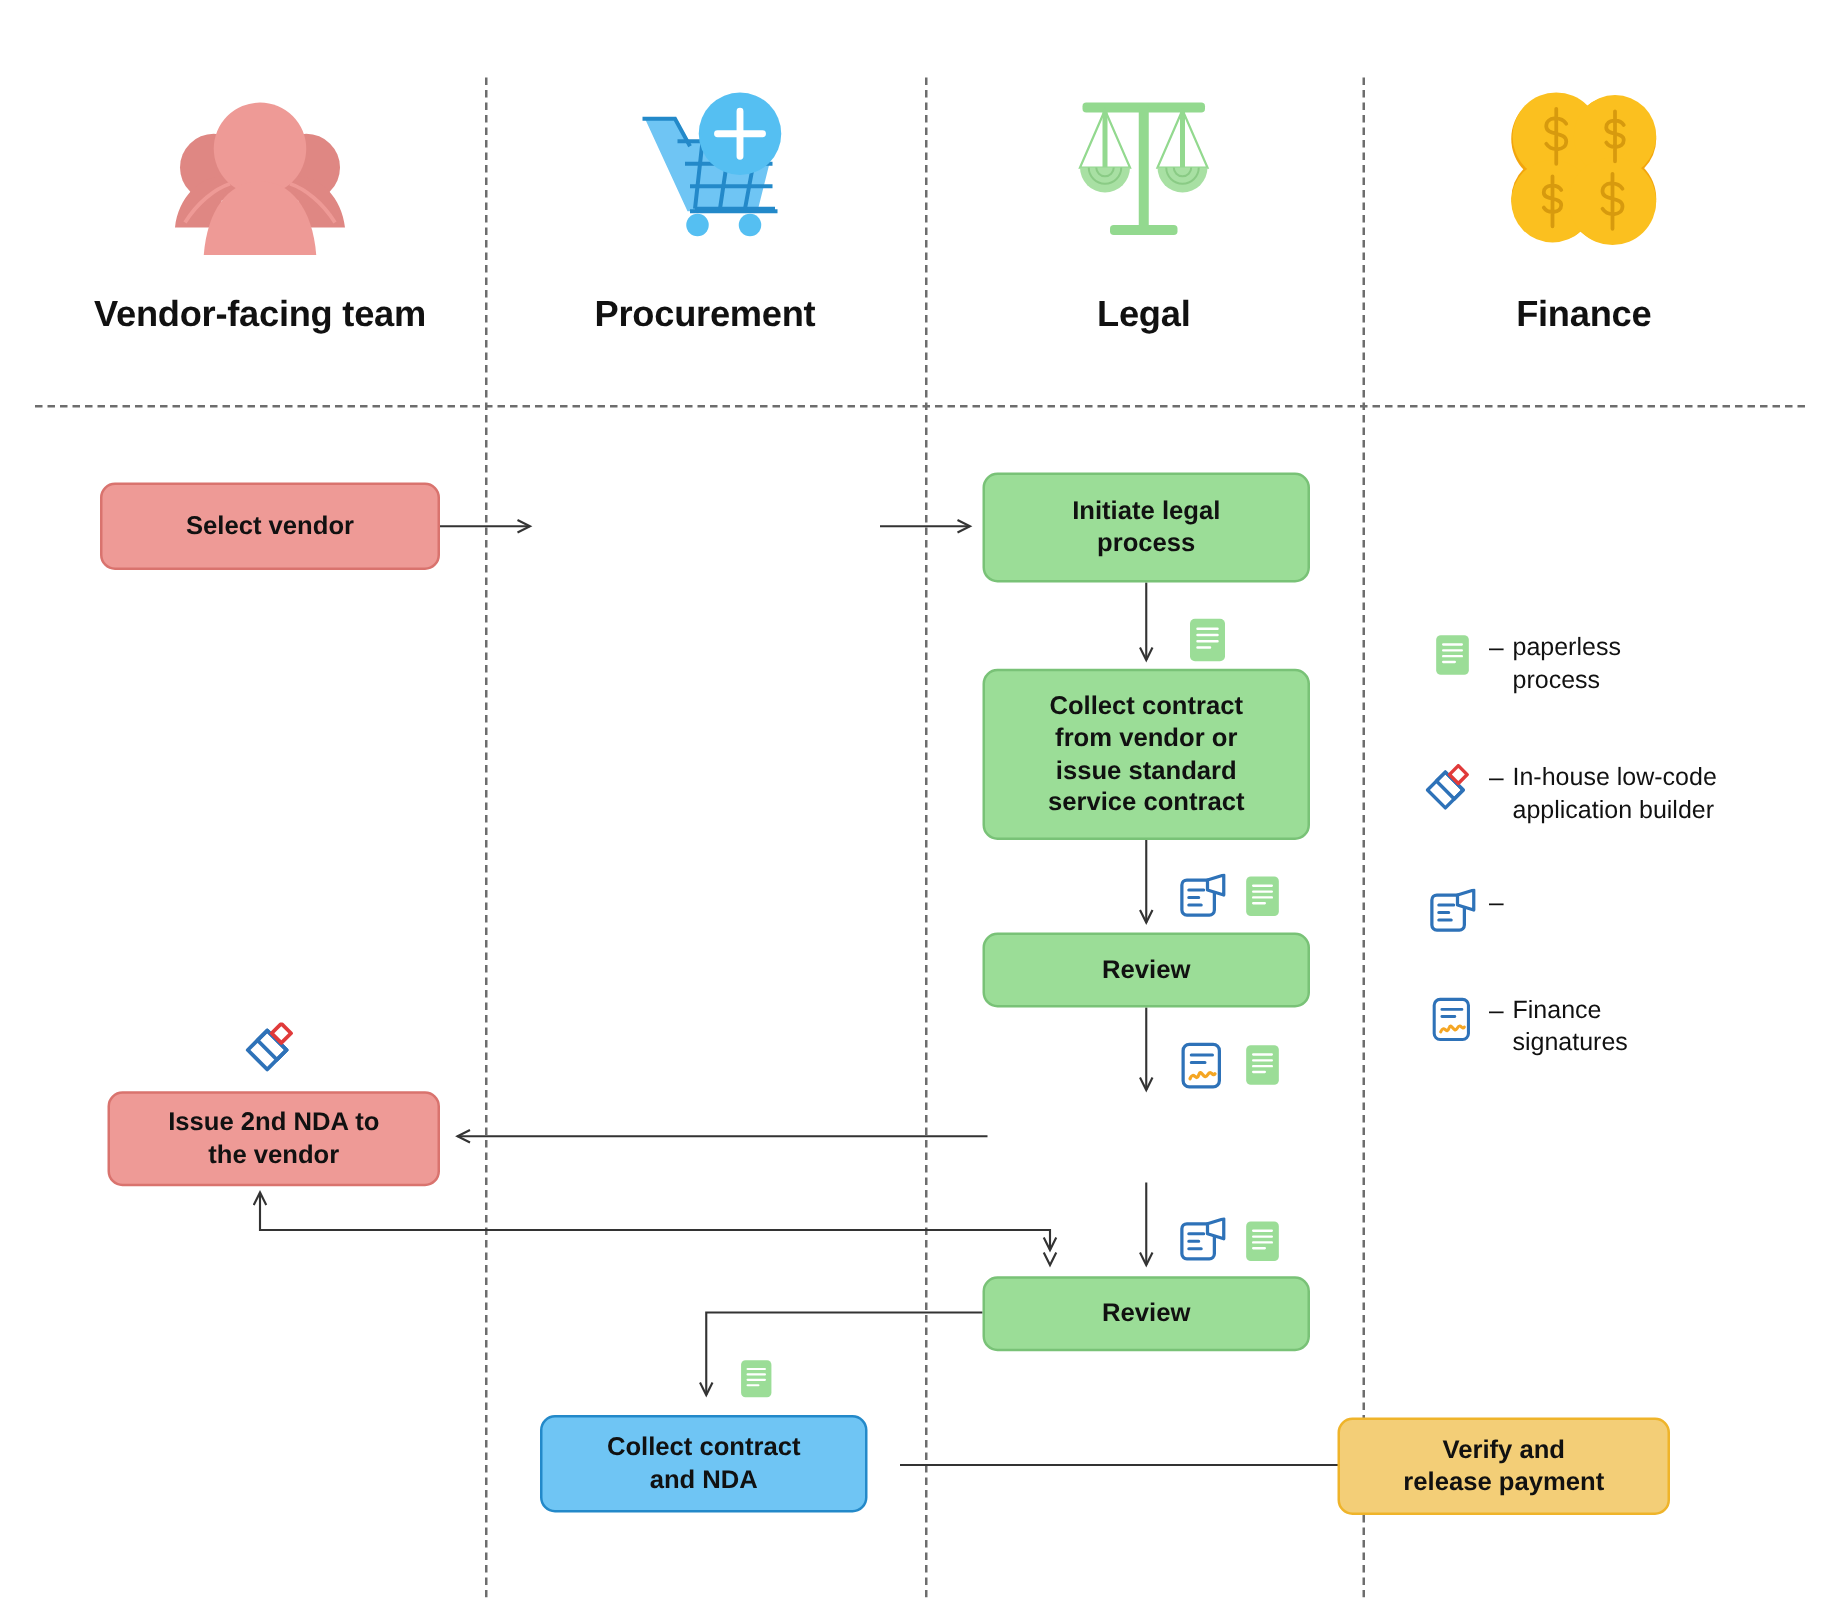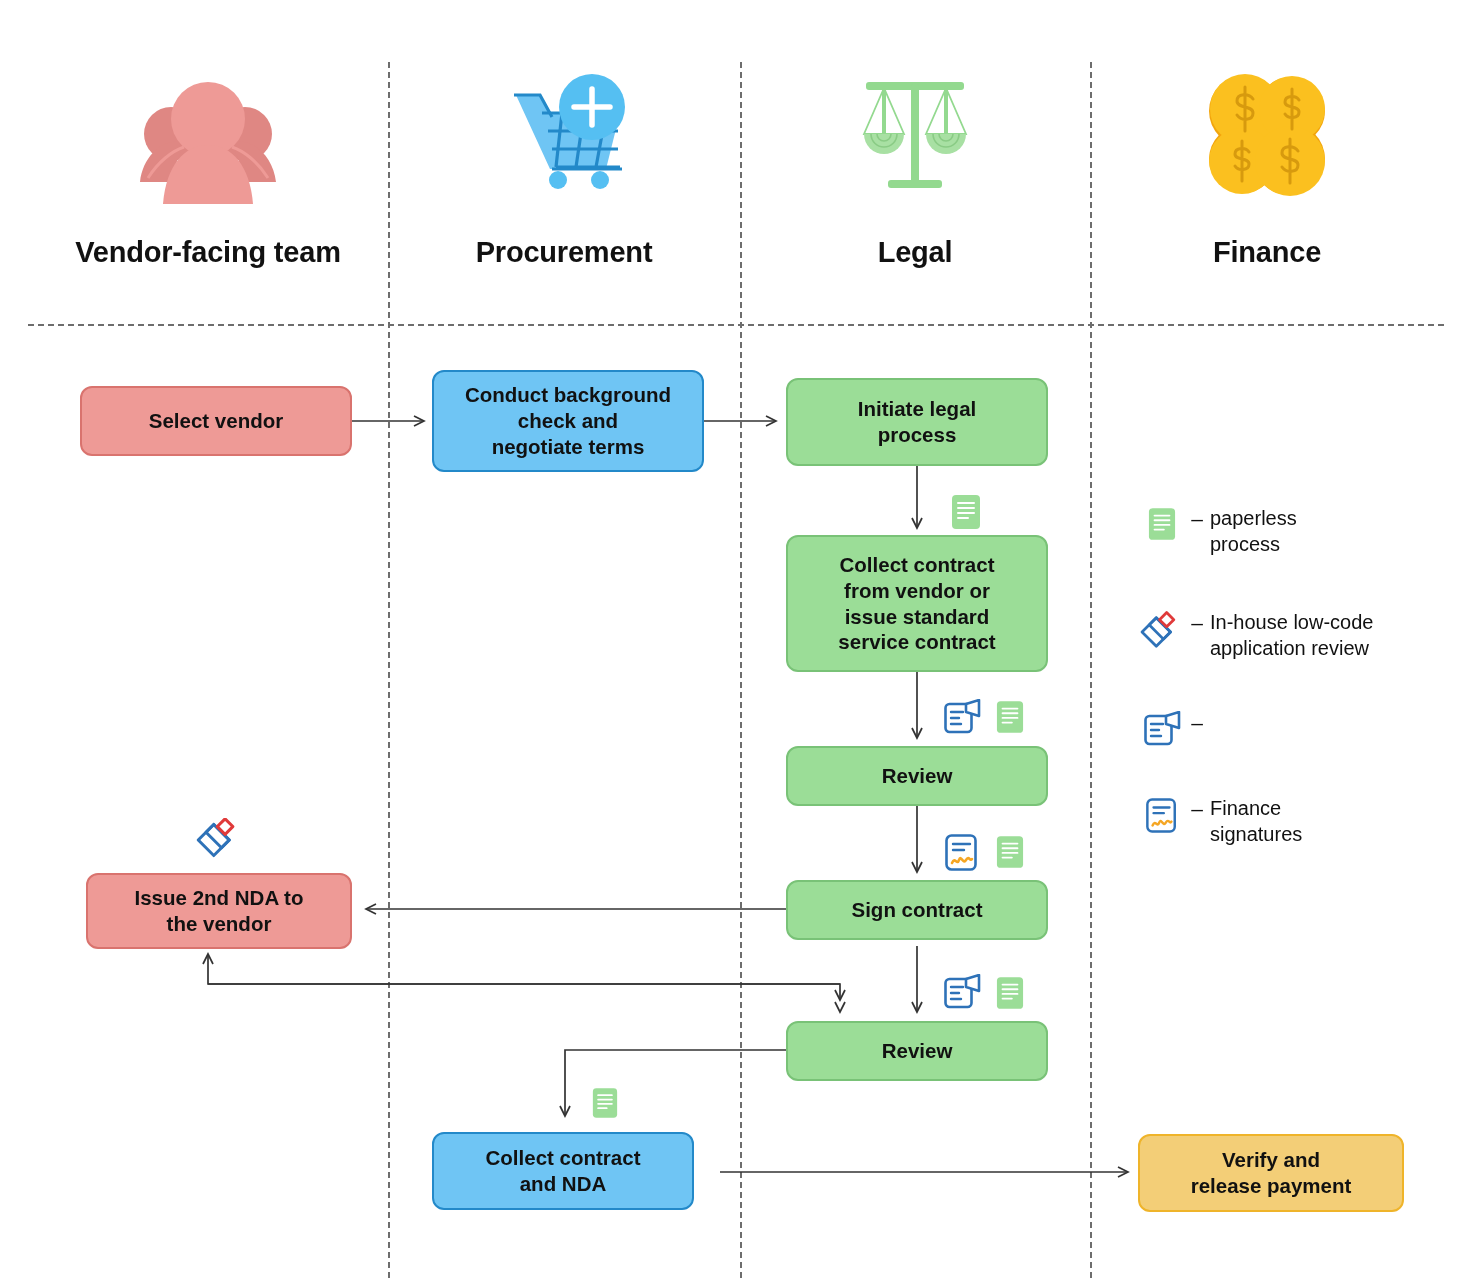--- a/index.html
+++ b/index.html
@@ -191,27 +191,20 @@
       <path d="M208 984 H840 V1000" marker-end="url(#ah)"></path>
     </g>
   </svg>
 
   <div class="node n-pink" style="left:80px; top:386px; width:272px; height:70px;">
     <div>
         <span>Select vendor</span>
       </div>
   </div>
 
-  <div class="node n-blue" style="left:432px; top:370px; width:272px; height:102px;">
-    <div>
-      <span>Conduct background</span>
-      <span>check and</span>
-      <span>negotiate terms</span>
-    </div>
-  </div>
 
   <div class="node n-green" style="left:786px; top:378px; width:262px; height:88px;">
     <div>
       <span>Initiate legal</span>
       <span>process</span>
     </div>
   </div>
 
   <div class="node n-green" style="left:786px; top:535px; width:262px; height:137px;">
     <div>
@@ -221,25 +214,20 @@
       <span>service contract</span>
     </div>
   </div>
 
   <div class="node n-green" style="left:786px; top:746px; width:262px; height:60px;">
     <div>
         <span>Review</span>
       </div>
   </div>
 
-  <div class="node n-green" style="left:786px; top:880px; width:262px; height:60px;">
-    <div>
-        <span>Sign contract</span>
-      </div>
-  </div>
 
   <div class="node n-pink" style="left:86px; top:873px; width:266px; height:76px;">
     <div>
       <span>Issue 2nd NDA to</span>
       <span>the vendor</span>
     </div>
   </div>
 
   <div class="node n-green" style="left:786px; top:1021px; width:262px; height:60px;">
     <div>
@@ -247,21 +235,21 @@
       </div>
   </div>
 
   <div class="node n-blue" style="left:432px; top:1132px; width:262px; height:78px;">
     <div>
       <span>Collect contract</span>
       <span>and NDA</span>
     </div>
   </div>
 
-  <div class="node n-amber" style="left:1138px; top:1134px; width:266px; height:78px;">
+  <div class="node n-amber" style="left:1070px; top:1134px; width:266px; height:78px;">
     <div>
       <span>Verify and</span>
       <span>release payment</span>
     </div>
   </div>
 
   <div class="mk" style="left:951px; top:494px;">
     <svg width="30" height="36" viewBox="0 0 30 36" aria-hidden="true">
       <rect x="1" y="1" width="28" height="34" rx="4" fill="#9BDD97"></rect>
       <g stroke="#ffffff" stroke-width="2" stroke-linecap="round">
@@ -367,21 +355,21 @@
           <g transform="rotate(-45 22 22)">
             <path d="M8 8 h22 v22 h-22 z" fill="none" stroke="#2E72B8" stroke-width="3" stroke-linejoin="round"></path>
             <path d="M19 8 h11 v22 h-11 z" fill="none" stroke="#2E72B8" stroke-width="3" stroke-linejoin="round"></path>
             <rect x="31" y="12" width="11" height="11" fill="none" stroke="#E03A3A" stroke-width="3" stroke-linejoin="round"></rect>
           </g>
         </svg>
       </div>
       <div class="leg-dash">–</div>
       <div class="leg-txt">
         <div>In-house low-code</div>
-        <div>application review</div>
+        <div>application builder</div>
       </div>
     </div>
 
     <div class="leg-row" style="margin-bottom:46px;">
       <div class="leg-ico">
         <svg width="38" height="38" viewBox="0 0 38 38" aria-hidden="true">
           <rect x="2.5" y="5" width="26" height="28" rx="4" fill="#ffffff" stroke="#2E72B8" stroke-width="2.6"></rect>
           <g stroke="#2E72B8" stroke-width="2.4" stroke-linecap="round">
             <path d="M8 13h12M8 19h8M8 25h10"></path>
           </g>

